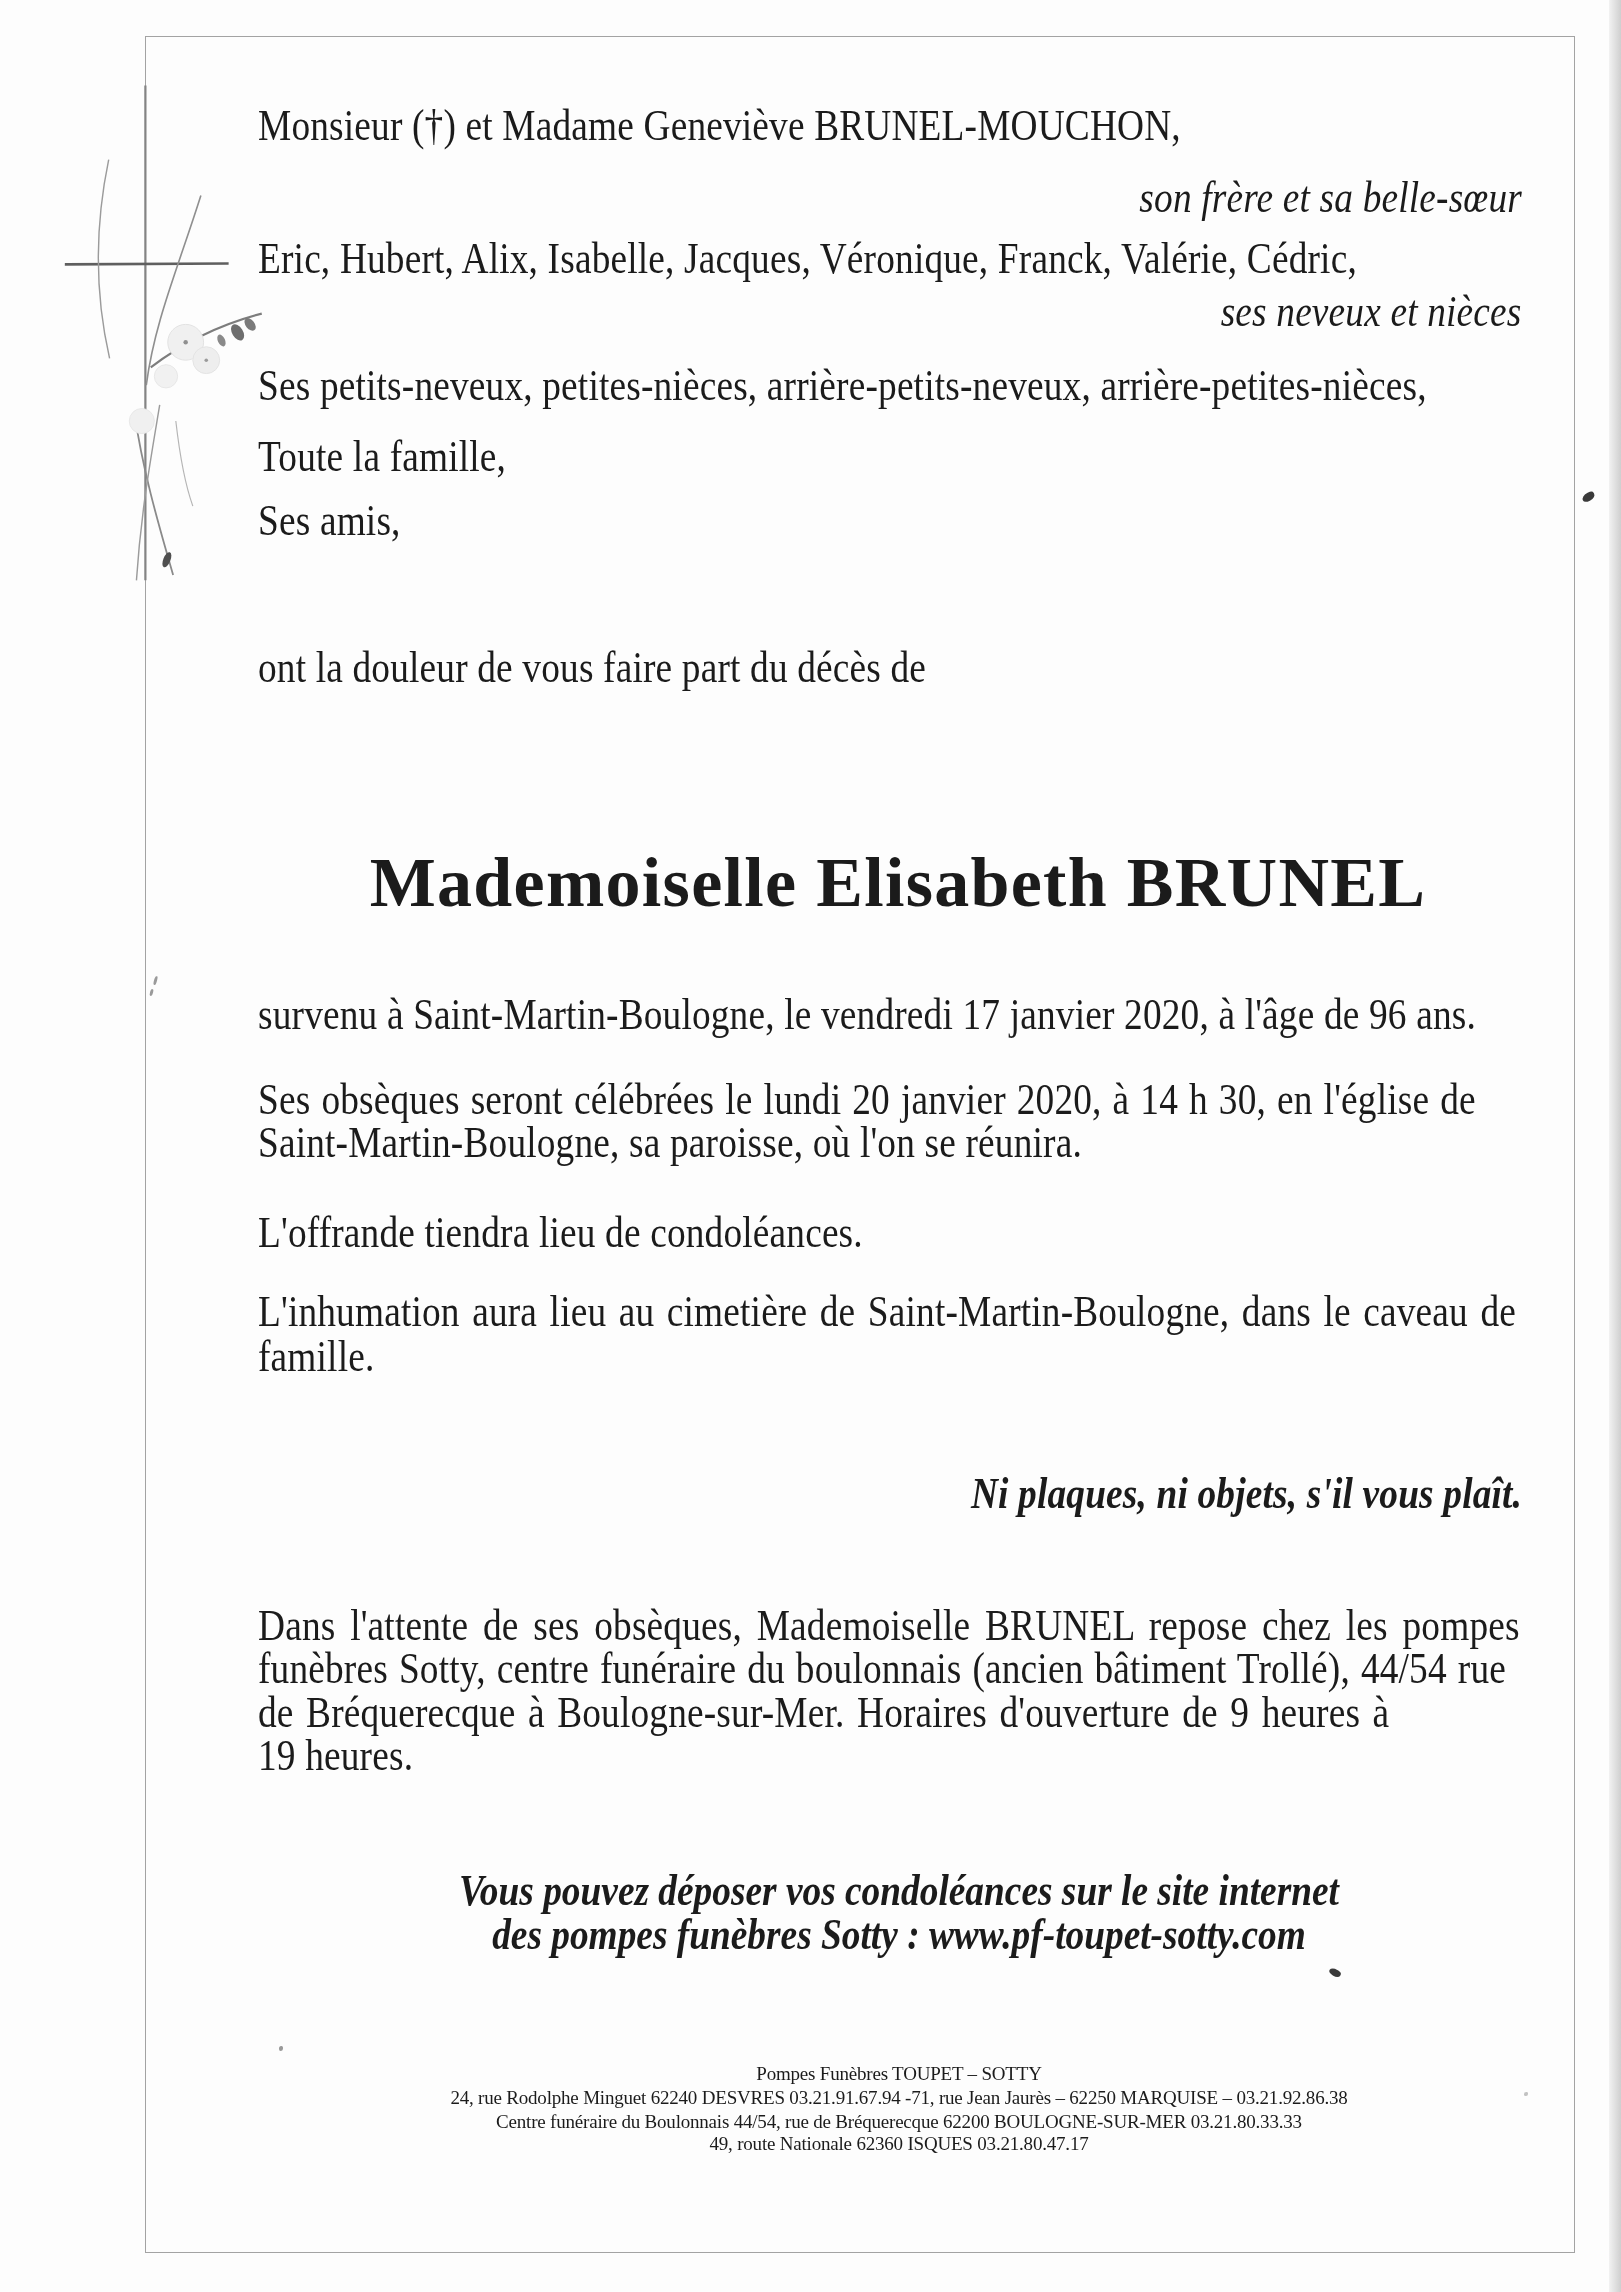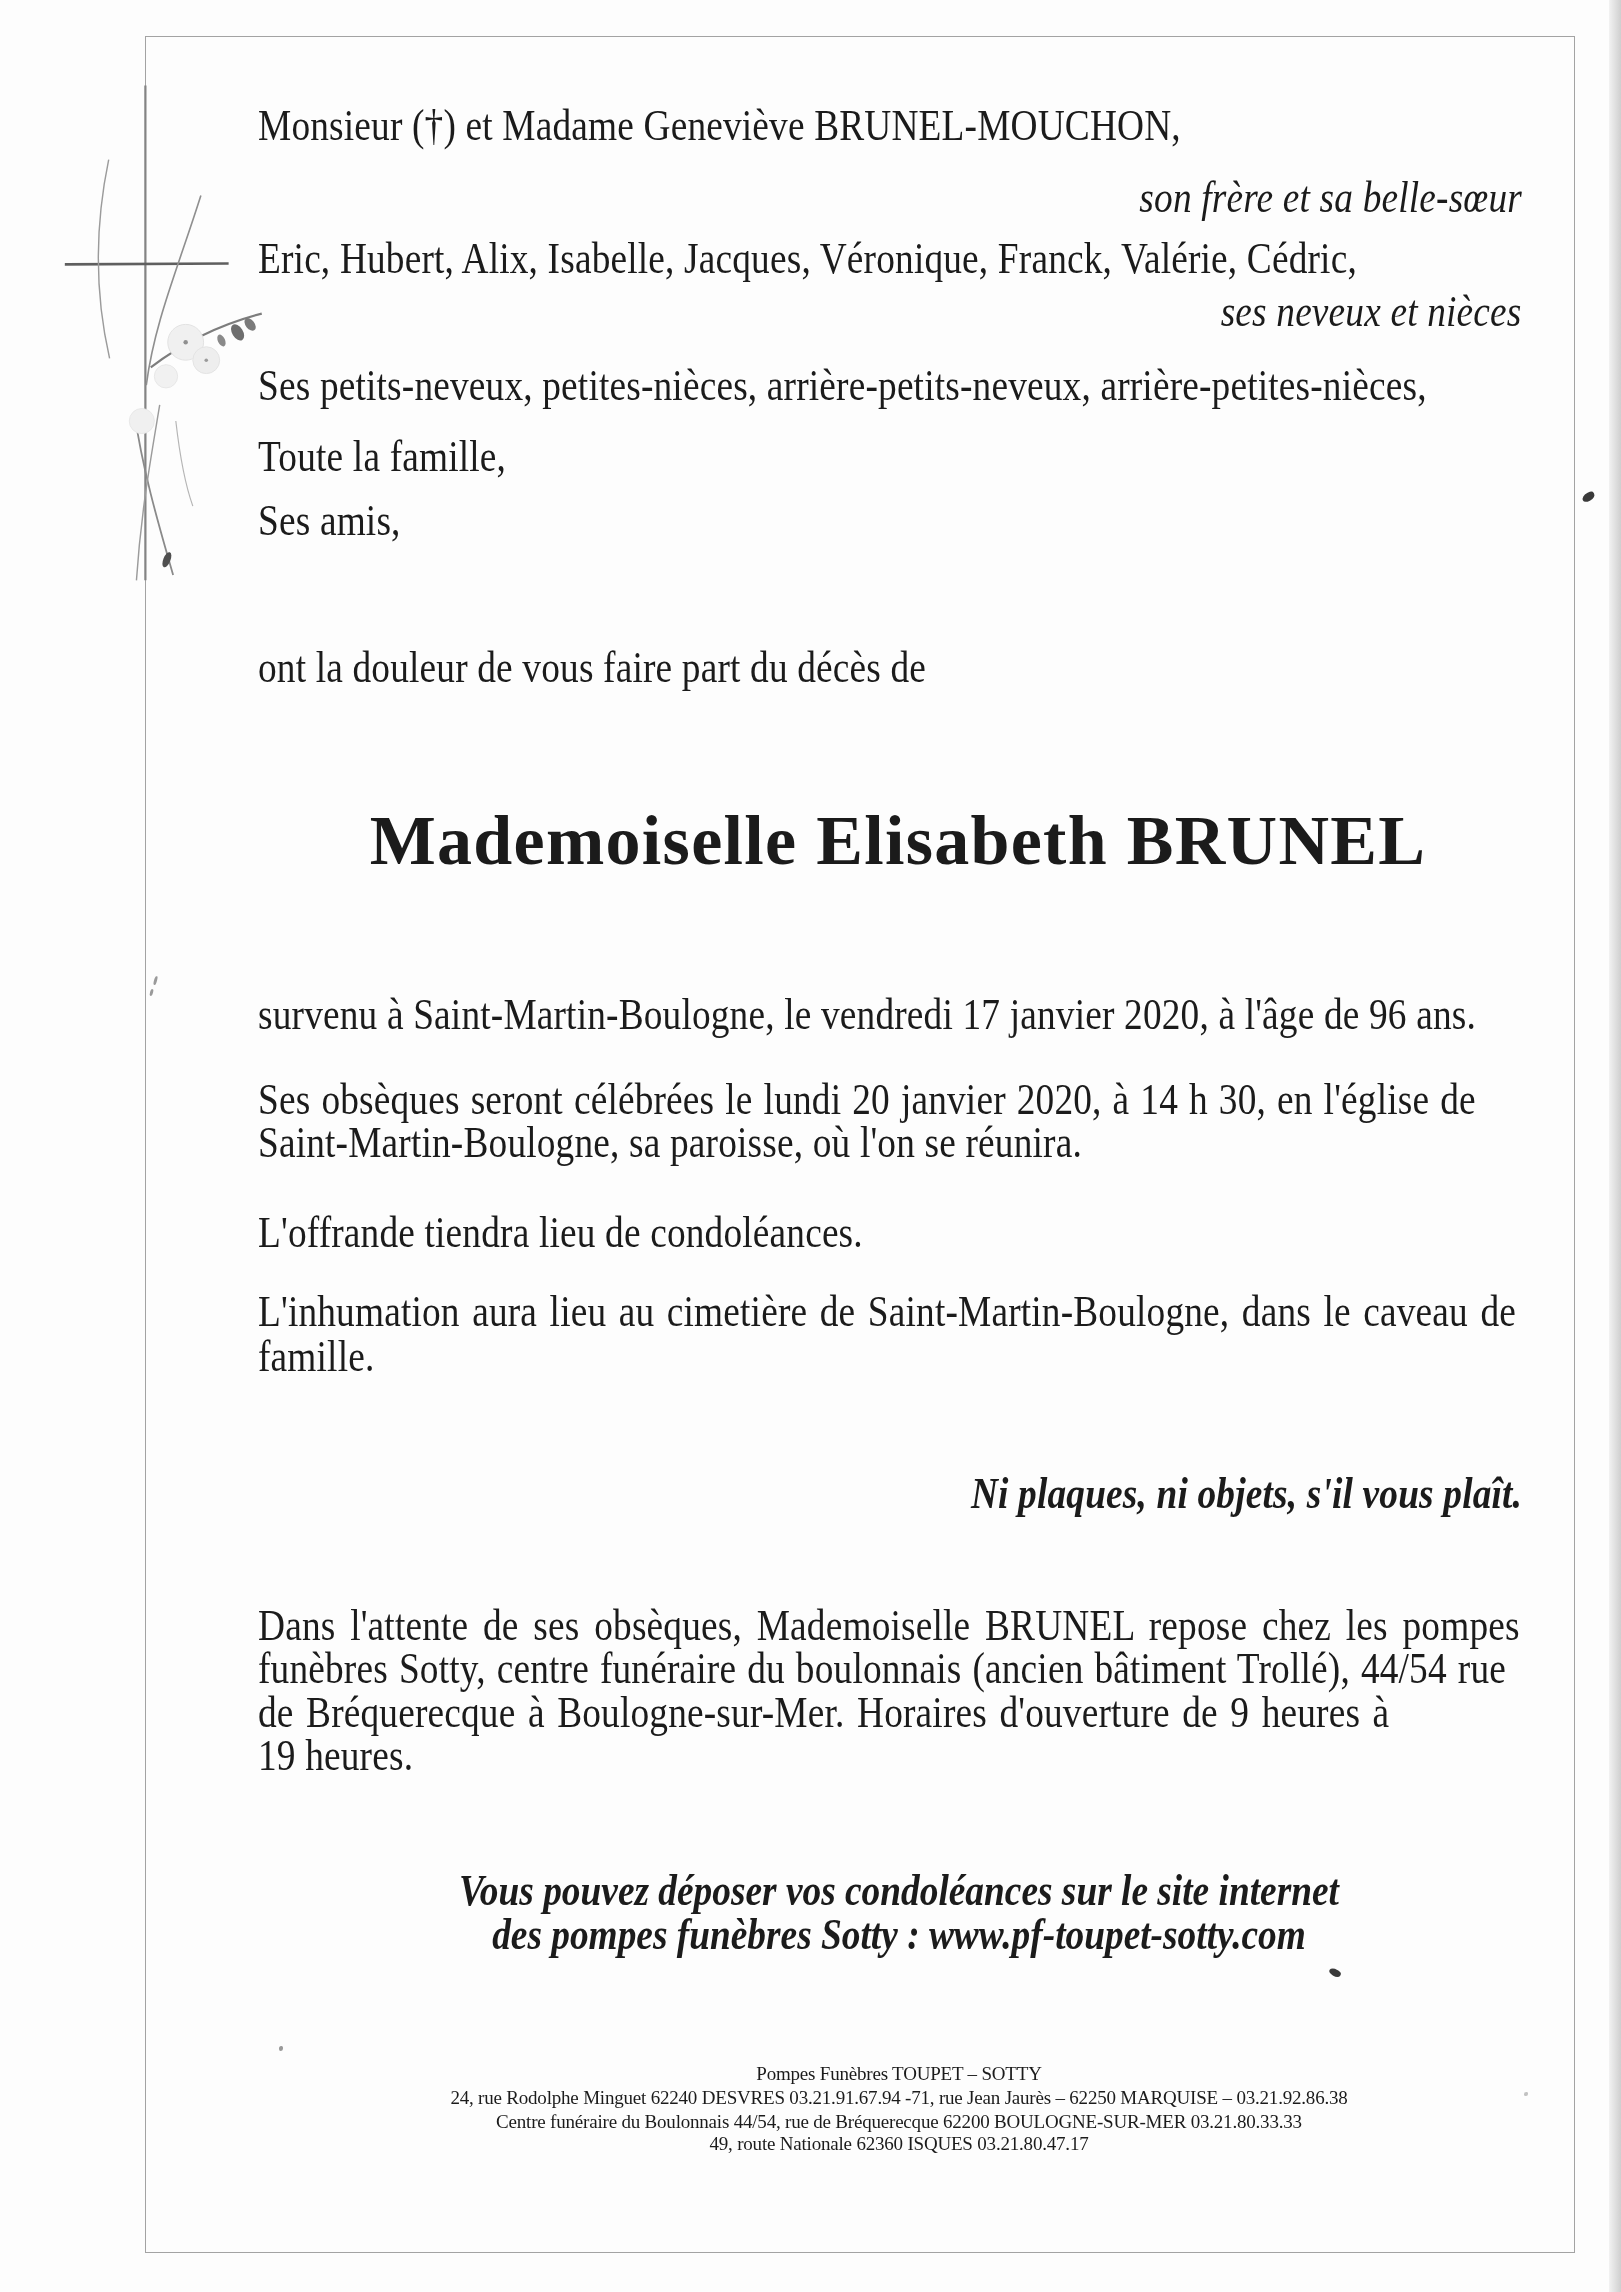--- a/index.html
+++ b/index.html
@@ -77,21 +77,21 @@
 
 <div class="ln" style="left:258px;top:101px">Monsieur (†) et Madame Geneviève BRUNEL-MOUCHON,</div>
 <div class="ln right ital" style="top:173px">son frère et sa belle-sœur</div>
 <div class="ln" style="left:258px;top:234px">Eric, Hubert, Alix, Isabelle, Jacques, Véronique, Franck, Valérie, Cédric,</div>
 <div class="ln right ital" style="top:287px">ses neveux et nièces</div>
 <div class="ln" style="left:258px;top:361px">Ses petits-neveux, petites-nièces, arrière-petits-neveux, arrière-petites-nièces,</div>
 <div class="ln" style="left:258px;top:432px">Toute la famille,</div>
 <div class="ln" style="left:258px;top:496px">Ses amis,</div>
 <div class="ln" style="left:258px;top:643px">ont la douleur de vous faire part du décès de</div>
 
-<div class="name-title" style="top:802px">Mademoiselle Elisabeth BRUNEL</div>
+<div class="name-title" style="top:844px">Mademoiselle Elisabeth BRUNEL</div>
 
 <div class="ln" style="left:258px;top:990px">survenu à Saint-Martin-Boulogne, le vendredi 17 janvier 2020, à l'âge de 96 ans.</div>
 
 <div class="ln ws2" style="left:258px;top:1075px">Ses obsèques seront célébrées le lundi 20 janvier 2020, à 14 h 30, en l'église de</div>
 <div class="ln" style="left:258px;top:1118px">Saint-Martin-Boulogne, sa paroisse, où l'on se réunira.</div>
 
 <div class="ln" style="left:258px;top:1208px">L'offrande tiendra lieu de condoléances.</div>
 
 <div class="ln ws4" style="left:258px;top:1287px">L'inhumation aura lieu au cimetière de Saint-Martin-Boulogne, dans le caveau de</div>
 <div class="ln" style="left:258px;top:1332px">famille.</div>

